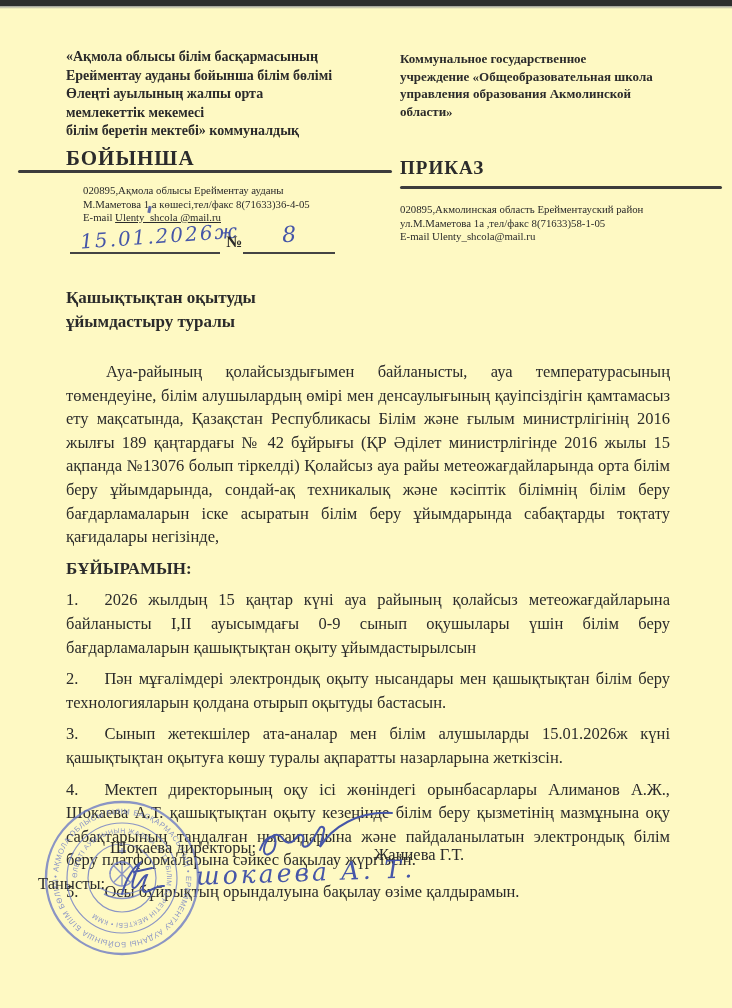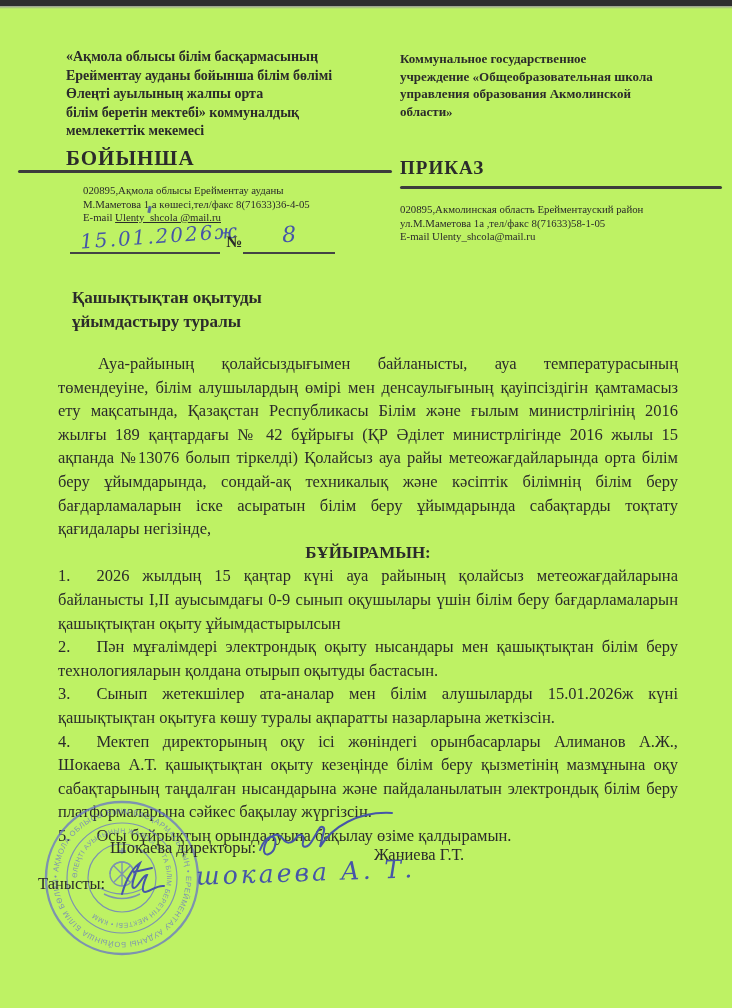--- a/index.html
+++ b/index.html
@@ -1,18 +1,18 @@
 <!DOCTYPE html>
 <html><head>
 <meta charset="utf-8">
 <style>
   html,body{margin:0;padding:0;background:#e8e8e6;}
   .page{
     position:relative;width:732px;height:1008px;margin:0 auto;
-    background:#bef264;overflow:hidden;
+    background:#fef9c3;overflow:hidden;
     font-family:"Liberation Serif", serif;color:#2b2b2b;
   }
   .scan-edge-top{position:absolute;left:0;top:0;width:732px;height:6px;background:#2e2e2e;}
   .scan-edge-top:after{content:"";position:absolute;left:0;top:6px;width:100%;height:3px;background:linear-gradient(#9a9a9a,transparent);}
 
   
   .org-left{position:absolute;left:66px;top:48px;width:330px;font-weight:bold;font-size:14px;line-height:18.5px;}
   .doc-type-left{position:absolute;left:66px;top:146px;font-weight:bold;font-size:21px;letter-spacing:1px;}
   .rule-left{position:absolute;left:18px;top:170px;width:374px;height:3px;background:#3c3c3c;border-radius:2px;}
   .org-right{position:absolute;left:400px;top:50px;width:325px;font-weight:bold;font-size:13px;line-height:17.5px;}
@@ -28,27 +28,27 @@
 
   
   .hand{font-style:italic;color:#4656a8;font-family:"DejaVu Serif", serif;}
   .date-hand{position:absolute;left:80px;top:224px;font-size:20px;letter-spacing:2px;transform:rotate(-4deg);}
   .date-underline-1{position:absolute;left:70px;top:252px;width:150px;height:2px;background:#444;}
   .num-sign{position:absolute;left:226px;top:233px;font-weight:bold;font-size:16px;}
   .num-hand{position:absolute;left:282px;top:222px;font-size:22px;transform:rotate(-3deg);}
   .date-underline-2{position:absolute;left:243px;top:252px;width:92px;height:2px;background:#444;}
 
   
-  .subject{position:absolute;left:72px;top:286px;font-weight:bold;font-size:17px;line-height:24px;}
+  .subject{position:absolute;left:66px;top:286px;font-weight:bold;font-size:17px;line-height:24px;}
 
   
   .body-text{position:absolute;left:58px;top:352px;width:620px;font-size:16.5px;line-height:23.6px;text-align:justify;}
-  .body-text p{margin:0;}
+  .body-text p{margin:8px;}
   .intro{text-indent:40px;}
-  .order-word{font-weight:bold;font-size:17px;text-align:center;}
+  .order-word{font-weight:bold;font-size:17px;text-align:left;}
   .item-num{padding-right:26px;}
 
   
   .stamp{position:absolute;left:40px;top:796px;width:164px;height:164px;opacity:.78;}
   .director-label{position:absolute;left:110px;top:838px;font-size:16.5px;}
   .director-name{position:absolute;left:374px;top:845px;font-size:16.5px;}
   .acquainted-label{position:absolute;left:38px;top:874px;font-size:16.5px;}
   .acquainted-hand{position:absolute;left:196px;top:858px;font-size:25px;letter-spacing:3px;transform:rotate(-2deg);}
   .sig-svg{position:absolute;}
   .sig-director{left:248px;top:806px;}
@@ -58,22 +58,22 @@
 <body>
 
 <div class="page">
 
   <div class="scan-edge-top"></div>
 
   <div class="org-left">
     <div>«Ақмола облысы білім басқармасының</div>
     <div>Ерейментау ауданы бойынша білім бөлімі</div>
     <div>Өлеңті ауылының жалпы орта</div>
+    <div>мемлекеттік мекемесі</div>
     <div>білім беретін мектебі» коммуналдық</div>
-    <div>мемлекеттік мекемесі</div>
   </div>
   <div class="doc-type-left">БОЙЫНША</div>
   <div class="rule-left"></div>
 
   <div class="org-right">
     <div>Коммунальное государственное</div>
     <div>учреждение «Общеобразовательная школа</div>
     <div>управления образования Акмолинской</div>
     <div>области»</div>
   </div>

